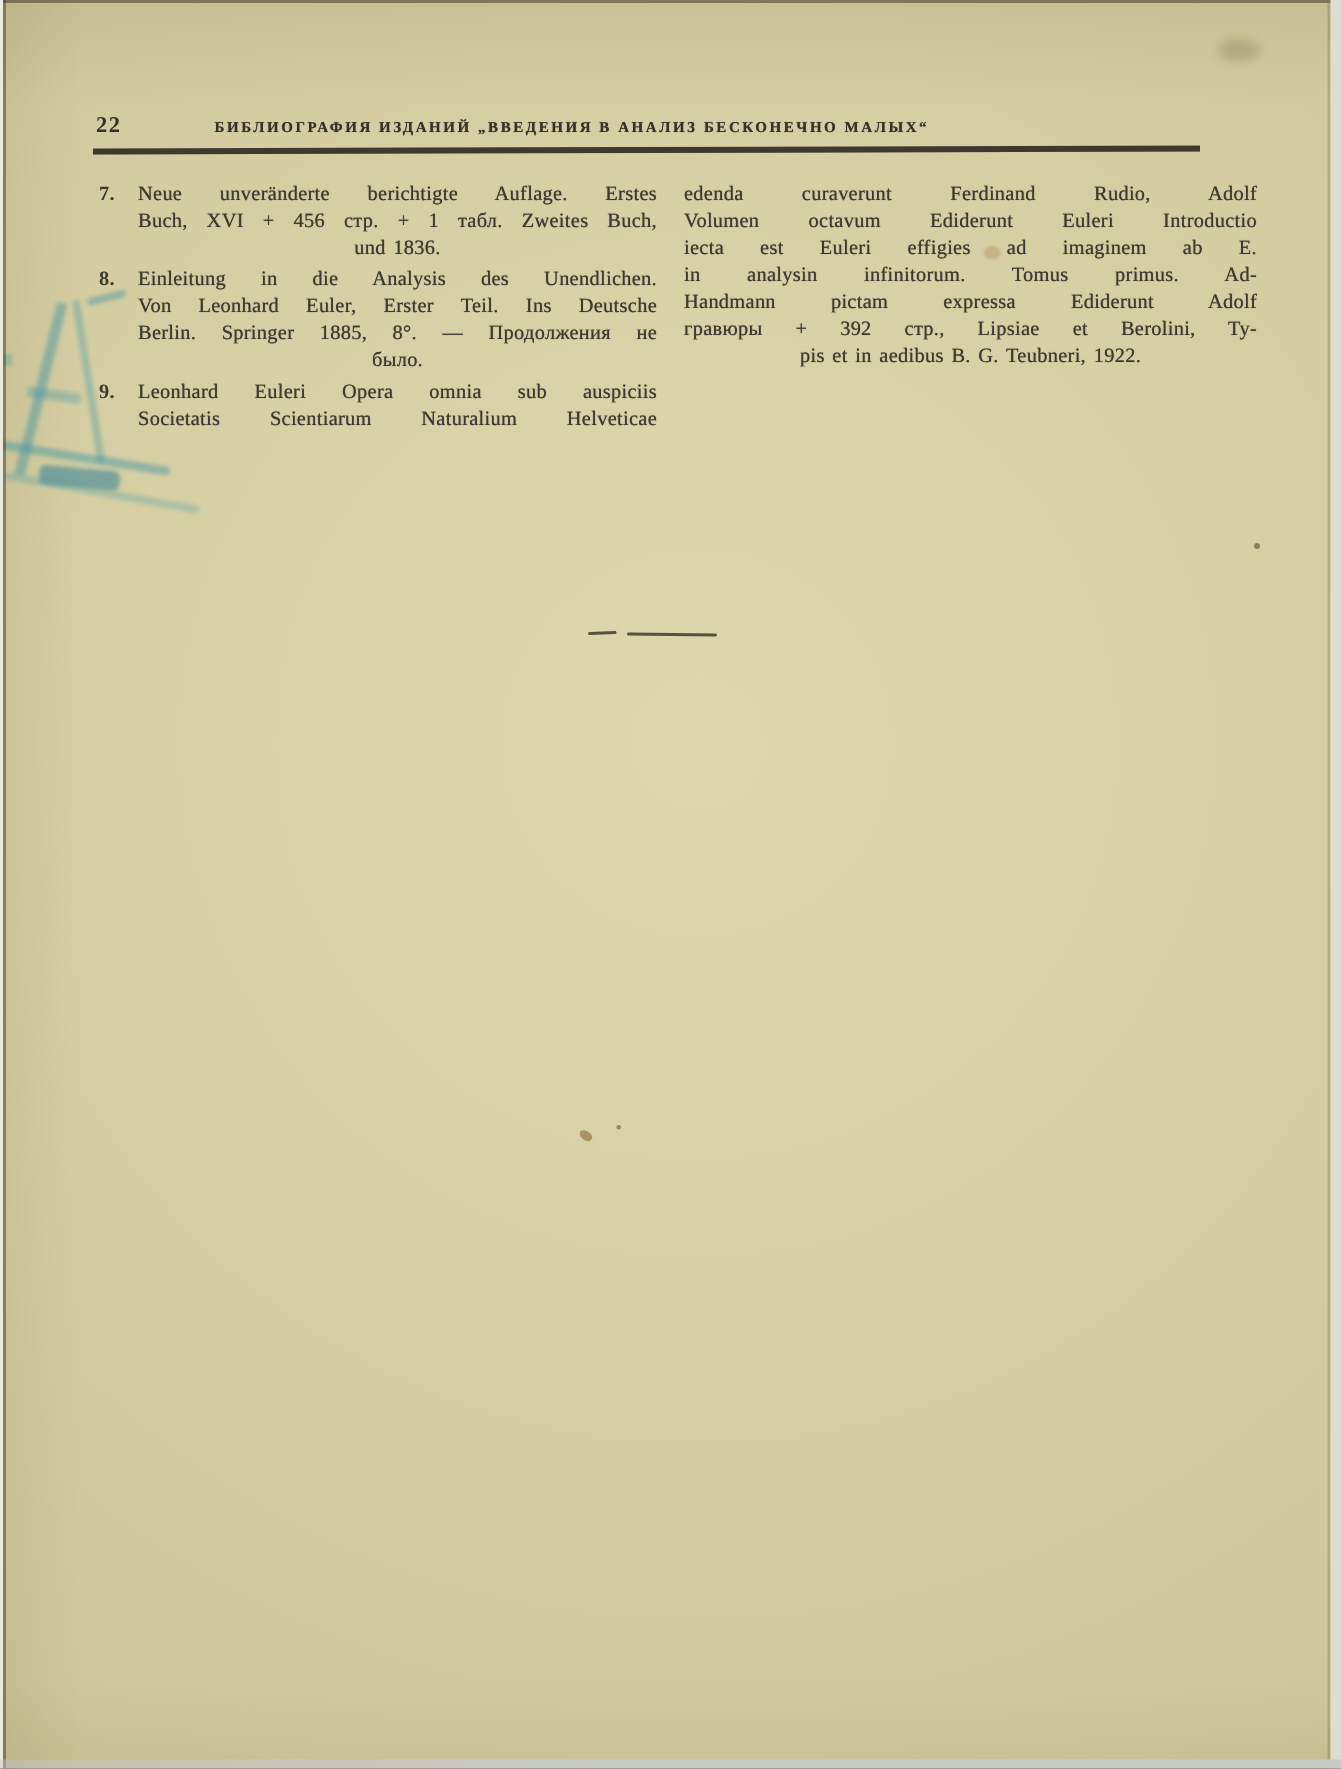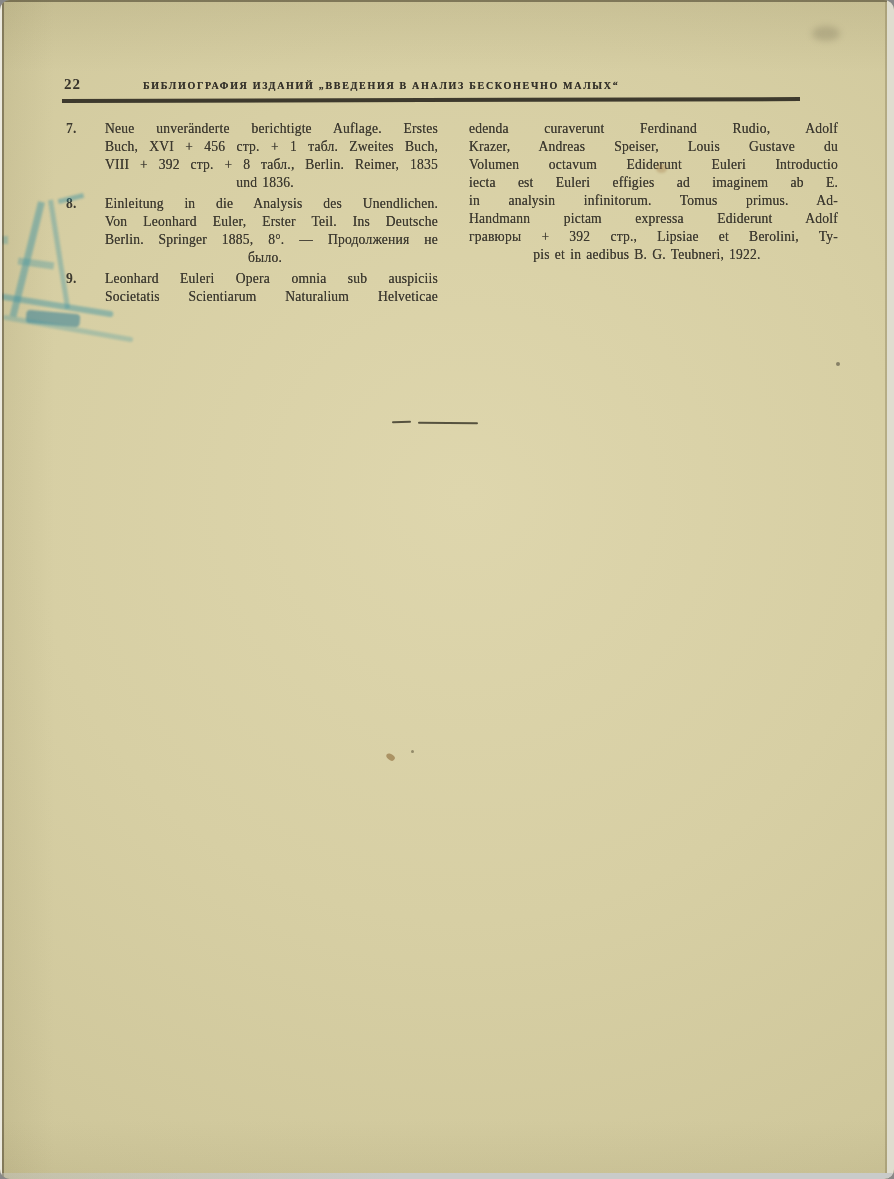--- a/index.html
+++ b/index.html
@@ -1,20 +1,19 @@
 <!DOCTYPE html>
 <html><head>
 <meta charset="utf-8">
 <style>
   html,body{margin:0;padding:0;background:#888;}
   .page{
     position:relative;width:894px;height:1179px;overflow:hidden;
     font-family:"Liberation Serif","DejaVu Serif",serif;color:#3d3a30;
     background:radial-gradient(ellipse 120% 90% at 52% 42%, #ded6ad 0%, #d7cfa4 40%, #cfc79b 72%, #c4bb8d 100%);
-    border-radius:10px;
   }
   
   .shade-top{position:absolute;top:0;left:0;right:0;height:72px;background:linear-gradient(rgba(110,100,60,.12),rgba(110,100,60,0));}
   .shade-left{position:absolute;top:0;left:0;bottom:0;width:54px;background:linear-gradient(to right,rgba(110,100,60,.10),rgba(110,100,60,0));}
   .shade-bottom{position:absolute;left:0;right:0;bottom:0;height:60px;background:linear-gradient(to top,rgba(110,100,60,.08),rgba(110,100,60,0));}
   
   .edge-top{position:absolute;top:0;left:0;width:100%;height:2px;background:rgba(66,58,38,.55);}
   .edge-left-white{position:absolute;left:0;top:0;width:2px;height:100%;background:#eceadf;}
   .edge-left-dark{position:absolute;left:2px;top:0;width:2px;height:100%;background:rgba(70,60,40,.5);}
   .edge-right-light{position:absolute;right:0;top:0;width:7px;height:100%;background:#dfddcf;}
@@ -30,21 +29,21 @@
   
   .cols{position:absolute;left:66px;top:120px;width:772px;display:flex;gap:18px;
         font-size:13.6px;line-height:18px;}
   .col-left{width:372px;flex:0 0 372px;}
   .col-right{width:382px;flex:0 0 382px;}
   .entry{display:flex;margin-bottom:3px;}
   .entry .num{flex:0 0 26px;width:26px;font-weight:bold;letter-spacing:.2px;}
   .entry .lines{flex:1;min-width:0;}
   .tl{display:block;height:18px;letter-spacing:.2px;word-spacing:1.5px;
       text-shadow:0 0 .6px rgba(61,58,48,.85);}
-  .jl{text-align:justify;text-align-last:justify;margin-left:13px;}
+  .jl{text-align:justify;text-align-last:justify;}
   .ll{text-align:center;}
   
   .divider{position:absolute;top:422px;left:392px;display:flex;align-items:center;gap:7px;}
   .dash{height:2px;background:#56523f;border-radius:1px;}
   .dash-short{width:19px;transform:translateY(-1px) rotate(-2deg);}
   .dash-long{width:60px;transform:rotate(.5deg);}
   
   .stamp{position:absolute;left:-6px;top:196px;width:160px;height:175px;filter:blur(1.3px);opacity:.85;}
   .stamp div{position:absolute;background:rgba(47,142,164,.5);}
   .stamp .tick-top{left:64px;top:0;width:26px;height:5px;transform:rotate(-14deg);}
@@ -81,21 +80,20 @@
 
   <div class="cols">
 
     <div class="col-left">
 
       <div class="entry">
         <div class="num">7.</div>
         <div class="lines">
           <div class="tl jl">Neue unveränderte berichtigte Auflage. Erstes</div>
           <div class="tl jl">Buch, XVI + 456 стр. + 1 табл. Zweites Buch,</div>
-          <div class="tl jl">VIII + 392 стр. + 8 табл., Berlin. Reimer, 1835</div>
           <div class="tl ll">und 1836.</div>
         </div>
       </div>
 
       <div class="entry">
         <div class="num">8.</div>
         <div class="lines">
           <div class="tl jl">Einleitung in die Analysis des Unendlichen.</div>
           <div class="tl jl">Von Leonhard Euler, Erster Teil. Ins Deutsche</div>
           <div class="tl jl">Berlin. Springer 1885, 8°. — Продолжения не</div>
@@ -108,21 +106,20 @@
         <div class="lines">
           <div class="tl jl">Leonhard Euleri Opera omnia sub auspiciis</div>
           <div class="tl jl">Societatis Scientiarum Naturalium Helveticae</div>
         </div>
       </div>
 
     </div>
 
     <div class="col-right">
       <div class="tl jl">edenda curaverunt Ferdinand Rudio, Adolf</div>
-      <div class="tl jl">Krazer, Andreas Speiser, Louis Gustave du</div>
       <div class="tl jl">Volumen octavum Ediderunt Euleri Introductio</div>
       <div class="tl jl">iecta est Euleri effigies ad imaginem ab E.</div>
       <div class="tl jl">in analysin infinitorum. Tomus primus. Ad-</div>
       <div class="tl jl">Handmann pictam expressa Ediderunt Adolf</div>
       <div class="tl jl">гравюры + 392 стр., Lipsiae et Berolini, Ty-</div>
       <div class="tl ll">pis et in aedibus B. G. Teubneri, 1922.</div>
     </div>
 
   </div>
 

